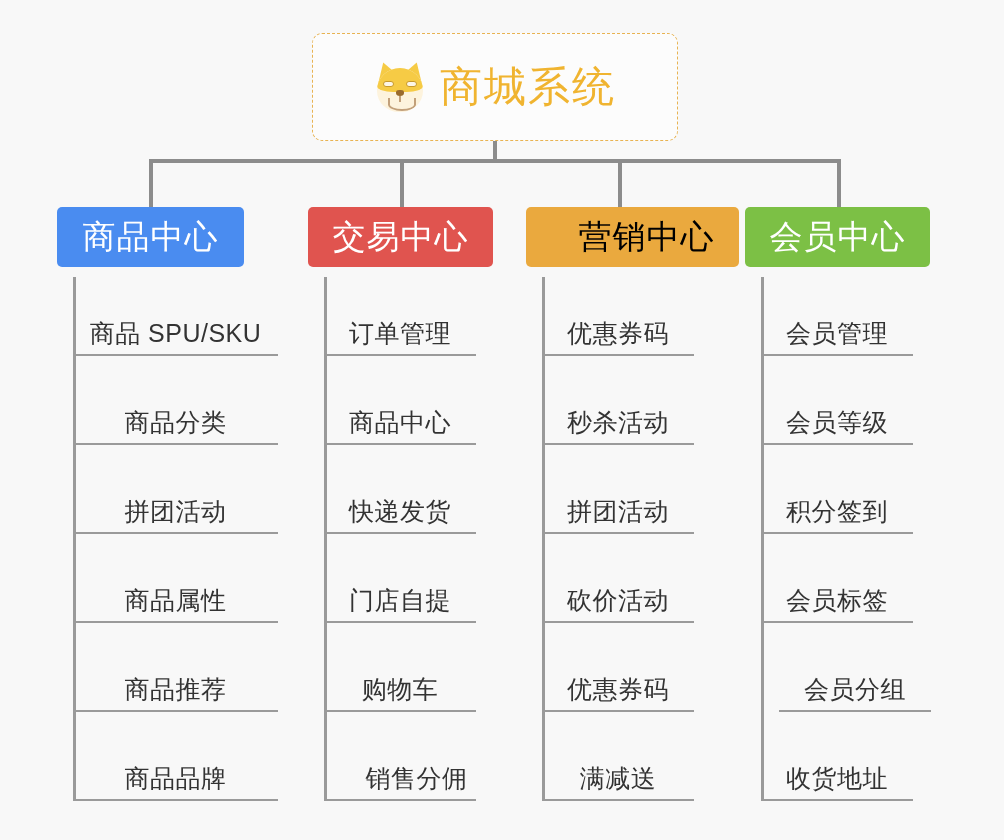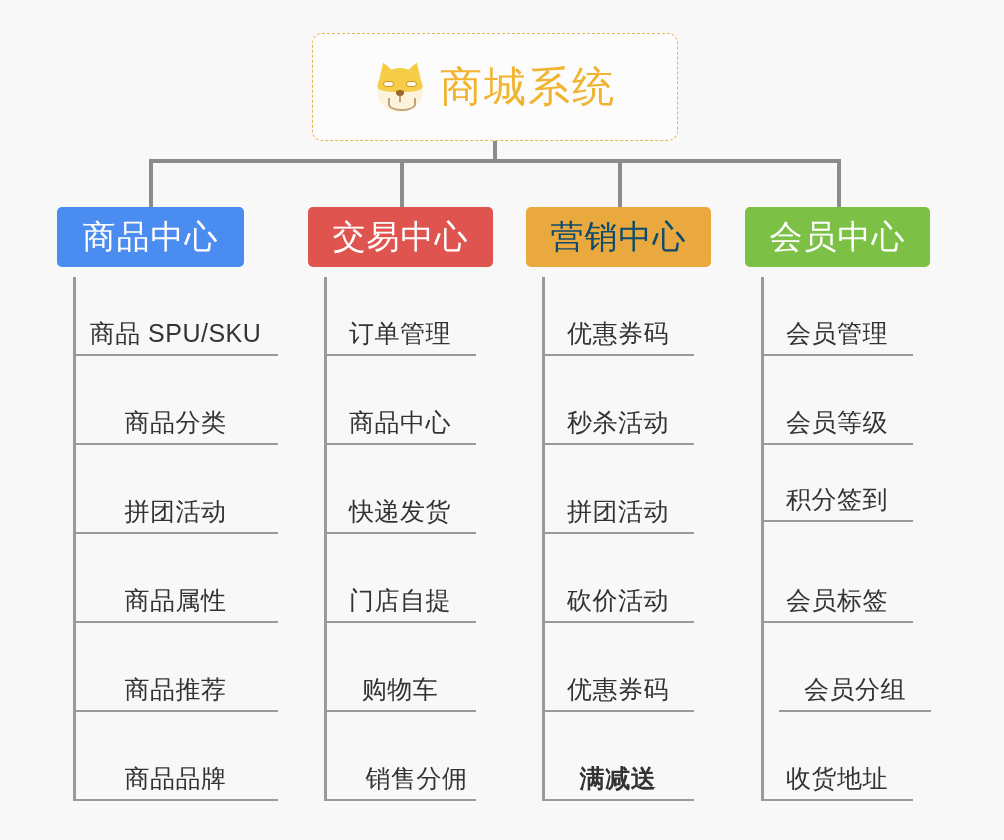--- a/index.html
+++ b/index.html
@@ -199,34 +199,34 @@
         <div class="cat-box" style="left: 308px; width: 185px; background: rgb(224, 84, 79); color: rgb(255, 255, 255);">交易中心</div>
         <div class="spine" style="left: 324px; top: 70px; height: 524px; background: rgb(154, 154, 154);"></div>
         <div class="leaf" style="left: 324px; top: 93px; width: 152px; height: 56px;">订单管理</div>
         <div class="leaf" style="left: 324px; top: 182px; width: 152px; height: 56px;">商品中心</div>
         <div class="leaf" style="left: 324px; top: 271px; width: 152px; height: 56px;">快递发货</div>
         <div class="leaf" style="left: 324px; top: 360px; width: 152px; height: 56px;">门店自提</div>
         <div class="leaf" style="left: 324px; top: 449px; width: 152px; height: 56px;">购物车</div>
         <div class="leaf" style="left: 324px; top: 538px; width: 152px; height: 56px; padding-left: 33px;">销售分佣</div>
       </div>
       <div class="column" style="left: 0px;">
-        <div class="cat-box" style="left: 526px; width: 185px; background: rgb(234, 169, 62); color: #0c4a6e;">营销中心</div>
+        <div class="cat-box" style="left: 526px; width: 185px; background: rgb(234, 169, 62); color: #000000; padding-left: 28px;">营销中心</div>
         <div class="spine" style="left: 542px; top: 70px; height: 524px; background: rgb(154, 154, 154);"></div>
         <div class="leaf" style="left: 542px; top: 93px; width: 152px; height: 56px;">优惠券码</div>
         <div class="leaf" style="left: 542px; top: 182px; width: 152px; height: 56px;">秒杀活动</div>
         <div class="leaf" style="left: 542px; top: 271px; width: 152px; height: 56px;">拼团活动</div>
         <div class="leaf" style="left: 542px; top: 360px; width: 152px; height: 56px;">砍价活动</div>
         <div class="leaf" style="left: 542px; top: 449px; width: 152px; height: 56px;">优惠券码</div>
-        <div class="leaf" style="left: 542px; top: 538px; width: 152px; height: 56px; font-weight: bold;">满减送</div>
+        <div class="leaf" style="left: 542px; top: 538px; width: 152px; height: 56px;">满减送</div>
       </div>
       <div class="column" style="left: 0px;">
         <div class="cat-box" style="left: 745px; width: 185px; background: rgb(124, 192, 69); color: rgb(255, 255, 255);">会员中心</div>
         <div class="spine" style="left: 761px; top: 70px; height: 524px; background: rgb(154, 154, 154);"></div>
         <div class="leaf" style="left: 761px; top: 93px; width: 152px; height: 56px;">会员管理</div>
         <div class="leaf" style="left: 761px; top: 182px; width: 152px; height: 56px;">会员等级</div>
-        <div class="leaf" style="left: 761px; top: 259px; width: 152px; height: 56px;">积分签到</div>
+        <div class="leaf" style="left: 761px; top: 271px; width: 152px; height: 56px;">积分签到</div>
         <div class="leaf" style="left: 761px; top: 360px; width: 152px; height: 56px;">会员标签</div>
         <div class="leaf" style="left: 761px; top: 449px; width: 152px; height: 56px; margin-left: 18px;">会员分组</div>
         <div class="leaf" style="left: 761px; top: 538px; width: 152px; height: 56px;">收货地址</div>
       </div>
     </div>
 
 </div>
 
 </body></html>

